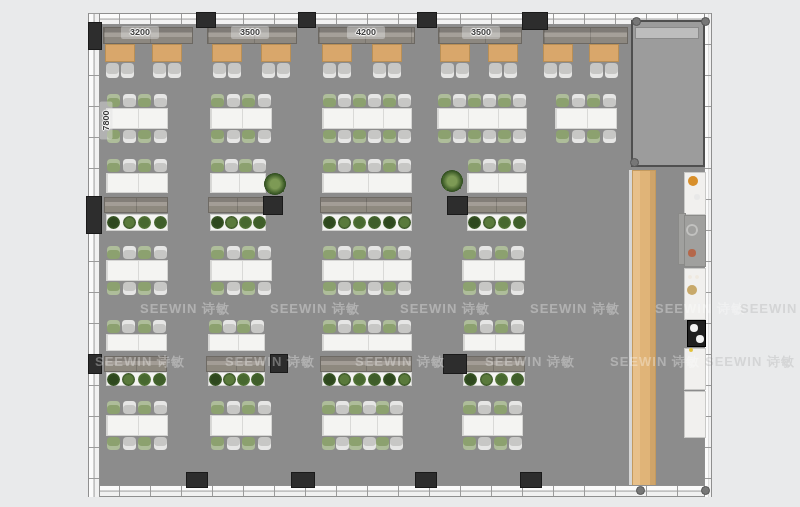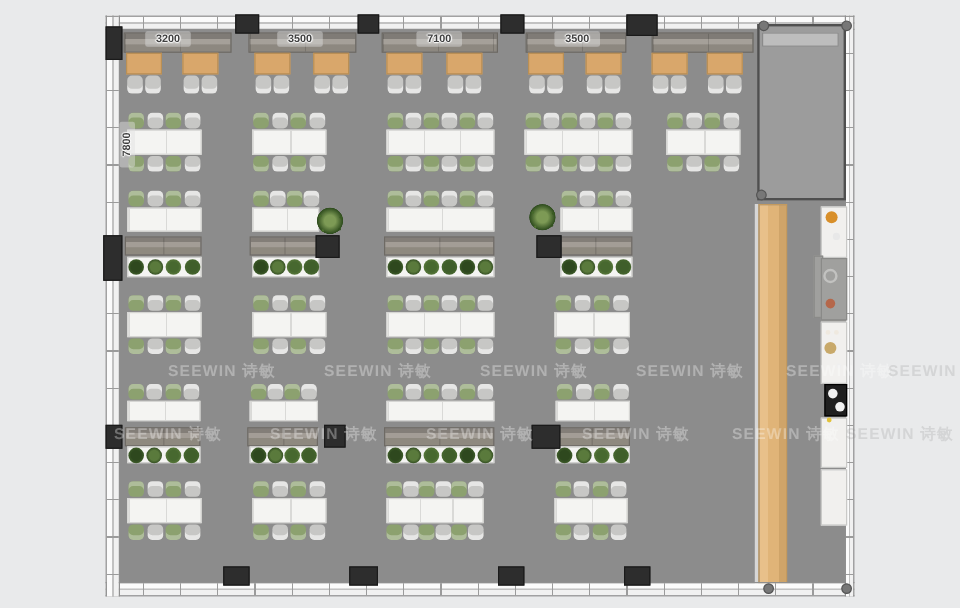--- a/index.html
+++ b/index.html
@@ -363,21 +363,21 @@
       <div class="dot" style="left: 688px; top: 249px; width: 8px; height: 8px; background: rgb(181, 103, 74);"></div>
       <div class="dot" style="left: 688px; top: 275px; width: 4px; height: 4px; background: rgb(239, 233, 223);"></div>
       <div class="dot" style="left: 695px; top: 275px; width: 4px; height: 4px; background: rgb(239, 233, 223);"></div>
       <div class="dot" style="left: 687px; top: 285px; width: 10px; height: 10px; background: rgb(200, 169, 106);"></div>
       <div class="dot" style="left: 697px; top: 303px; width: 4px; height: 4px; background: rgb(239, 239, 239);"></div>
       <div class="dot" style="left: 690px; top: 324px; width: 8px; height: 8px; background: rgb(242, 242, 242);"></div>
       <div class="dot" style="left: 696px; top: 335px; width: 8px; height: 8px; background: rgb(242, 242, 242);"></div>
       <div class="dot" style="left: 689px; top: 348px; width: 4px; height: 4px; background: rgb(226, 194, 58);"></div>
       <div class="dim" style="left: 121px; top: 26px; width: 38px; height: 13px;">3200</div>
       <div class="dim" style="left: 231px; top: 26px; width: 38px; height: 13px;">3500</div>
-      <div class="dim" style="left: 347px; top: 26px; width: 38px; height: 13px;">7100</div>
+      <div class="dim" style="left: 347px; top: 26px; width: 38px; height: 13px;">4200</div>
       <div class="dim" style="left: 462px; top: 26px; width: 38px; height: 13px;">3500</div>
       <div class="dim vert" style="left: 87px; top: 114px; width: 38px; height: 13px;">7800</div>
       <div class="wm" style="left: 140px; top: 300px;">SEEWIN 诗敏</div>
       <div class="wm" style="left: 270px; top: 300px;">SEEWIN 诗敏</div>
       <div class="wm" style="left: 400px; top: 300px;">SEEWIN 诗敏</div>
       <div class="wm" style="left: 530px; top: 300px;">SEEWIN 诗敏</div>
       <div class="wm" style="left: 655px; top: 300px;">SEEWIN 诗敏</div>
       <div class="wm out" style="left: 740px; top: 300px;">SEEWIN 诗敏</div>
       <div class="wm" style="left: 95px; top: 353px;">SEEWIN 诗敏</div>
       <div class="wm" style="left: 225px; top: 353px;">SEEWIN 诗敏</div>

